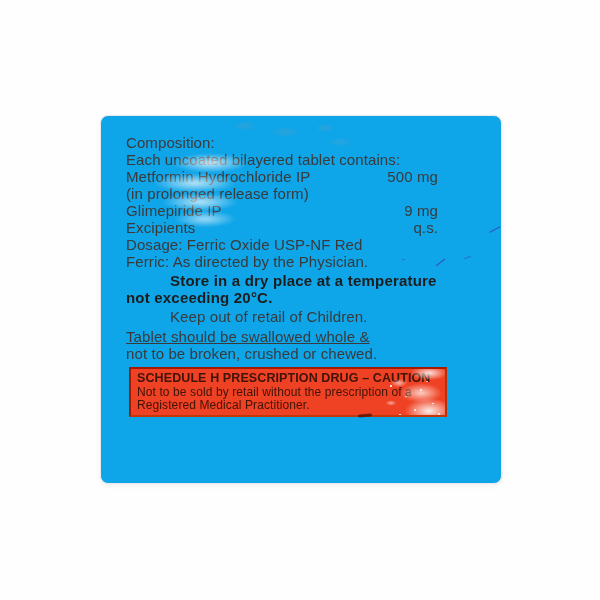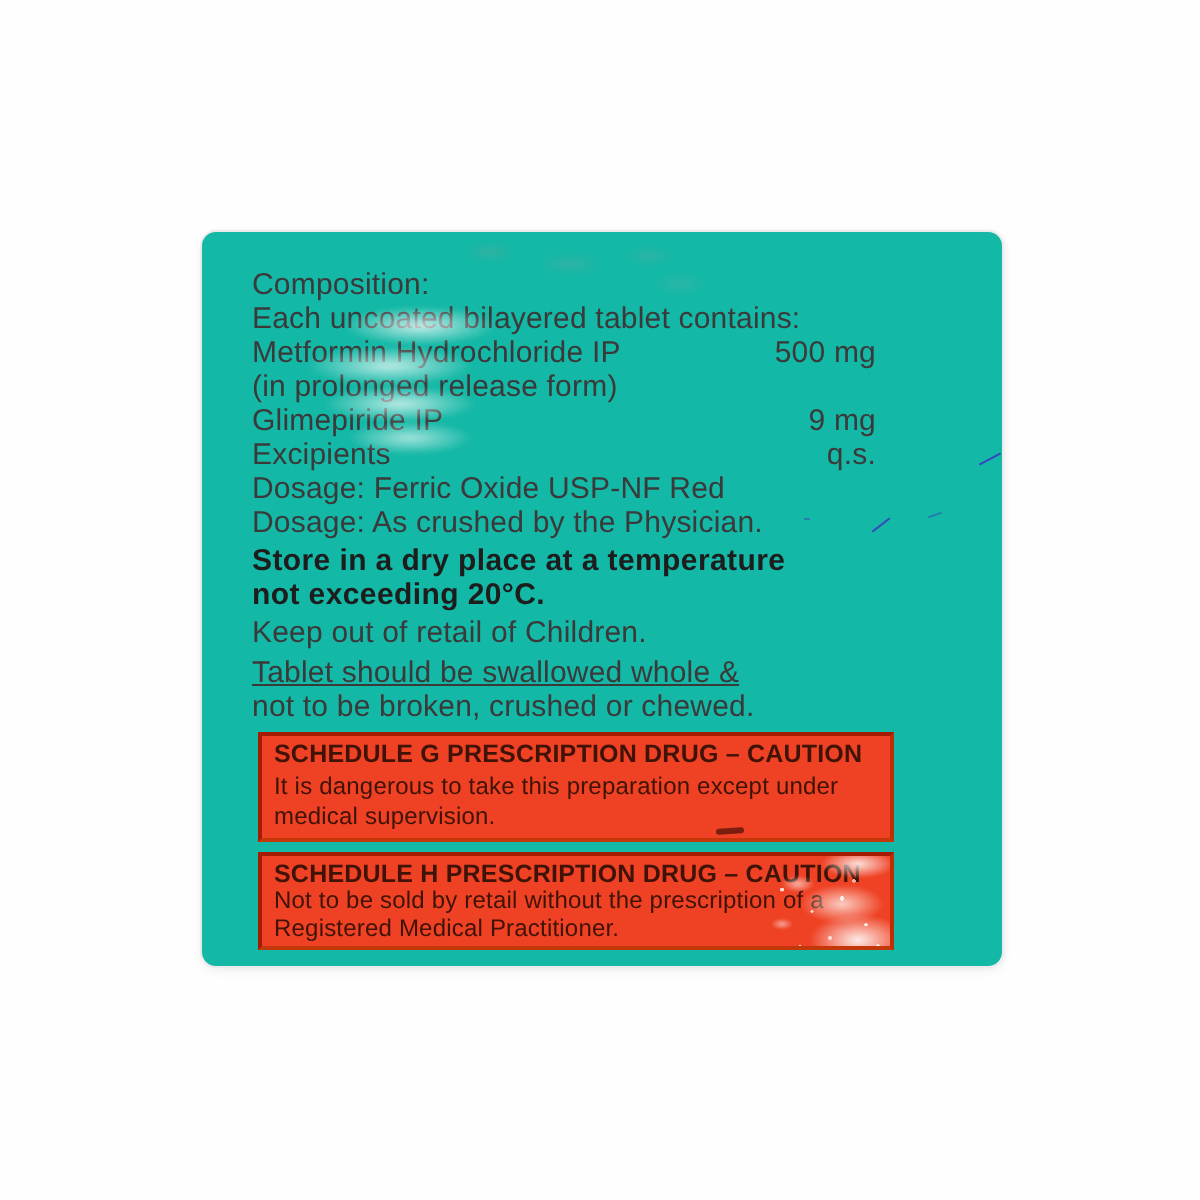--- a/index.html
+++ b/index.html
@@ -17,21 +17,21 @@
     height: 600px;
     background: #fefefe;
   }
   
   .panel {
     position: absolute;
     left: 100px;
     top: 115px;
     width: 402px;
     height: 369px;
-    background: #14b8a6;
+    background: #0ea5e9;
     border: 1px solid var(--panel-border, #ebebeb);
     border-radius: 8px;
     box-shadow: 0 2px 5px rgba(0,0,0,0.05), 1px 0 2px rgba(0,0,0,0.03);
     box-sizing: border-box;
     overflow: hidden;
   }
   .content {
     position: absolute;
     left: 25px;
     top: 18px;
@@ -46,21 +46,21 @@
     display: flex;
     justify-content: space-between;
     width: 312px;
   }
   .amt { text-align: right; }
   .bold {
     font-weight: bold;
     color: var(--bold-text, #1d1d1d);
     letter-spacing: 0.2px;
   }
-  .gap2 { margin-top: 2px; }
+  .gap2 { margin-top: 2px; margin-left: 44px; }
   .gap3 { margin-top: 3px; text-decoration: underline; }
   
   .warning {
     position: relative;
     box-sizing: border-box;
     margin-left: 3px;
     margin-top: 4px;
     width: 318px;
     background: var(--warning-bg, #ef4123);
     border: 2px solid var(--warning-border, #a41b00);
@@ -184,35 +184,30 @@
         <span>Glimepiride IP</span>
         <span class="amt">9 mg</span>
       </div>
 
       <div class="row">
         <span>Excipients</span>
         <span class="amt">q.s.</span>
       </div>
 
       <div class="line">Dosage: Ferric Oxide USP-NF Red</div>
-      <div class="line">Dosage: As crushed by the Physician.</div>
+      <div class="line">Ferric: As directed by the Physician.</div>
 
       <div class="line bold gap2">Store in a dry place at a temperature</div>
       <div class="line bold">not exceeding 20°C.</div>
 
       <div class="line gap2">Keep out of retail of Children.</div>
 
       <div class="line gap3">Tablet should be swallowed whole &amp;</div>
       <div class="line">not to be broken, crushed or chewed.</div>
 
-      <div class="warning">
-        <div class="wtitle">SCHEDULE G PRESCRIPTION DRUG – CAUTION</div>
-        <div class="wline">It is dangerous to take this preparation except under</div>
-        <div class="wline">medical supervision.</div>
-      </div>
 
       <div class="warning second">
         <div class="wtitle">SCHEDULE H PRESCRIPTION DRUG – CAUTION</div>
         <div class="wline">Not to be sold by retail without the prescription of a</div>
         <div class="wline">Registered Medical Practitioner.</div>
         <div class="scratch"></div>
         <div class="speckles"></div>
       </div>
 
     </div>

